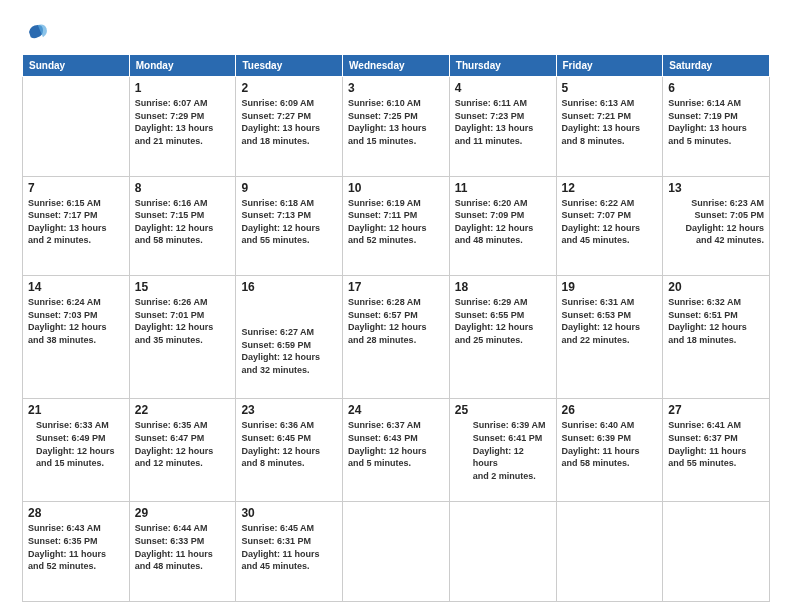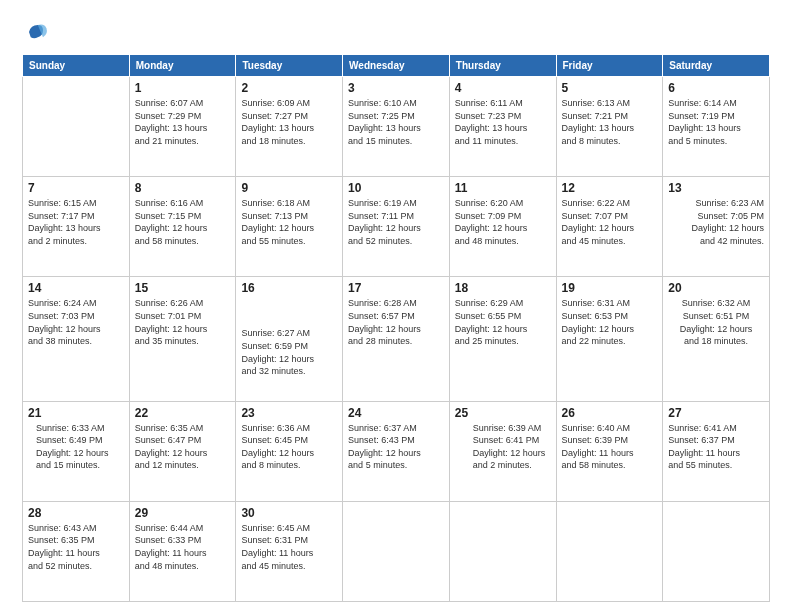--- a/index.html
+++ b/index.html
@@ -88,20 +88,21 @@
       font-size: 12px;
       font-weight: bold;
       color: #222;
       display: block;
       margin-bottom: 2px;
     }
     .day-info {
       font-size: 9px;
       color: #333;
       line-height: 1.4;
+      font-weight: bold;
     }
     .empty-cell {
       background: #fff;
     }
   </style>
 </head>
 <body>
 
 <div class="page">
   <div class="header">
@@ -269,21 +270,21 @@
           </td>
           <td>
             <span class="day-number">19</span>
             <div class="day-info" style="white-space: pre-line;">Sunrise: 6:31 AM
 Sunset: 6:53 PM
 Daylight: 12 hours
 and 22 minutes.</div>
           </td>
           <td>
             <span class="day-number">20</span>
-            <div class="day-info" style="white-space: pre-line; text-align: center;">Sunrise: 6:32 AM
+            <div class="day-info" style="white-space: pre-line;">Sunrise: 6:32 AM
 Sunset: 6:51 PM
 Daylight: 12 hours
 and 18 minutes.</div>
           </td>
         </tr>
         <tr>
           <td>
             <span class="day-number">21</span>
             <div class="day-info" style="white-space: pre-line; margin-left: 8px;">Sunrise: 6:33 AM
 Sunset: 6:49 PM

